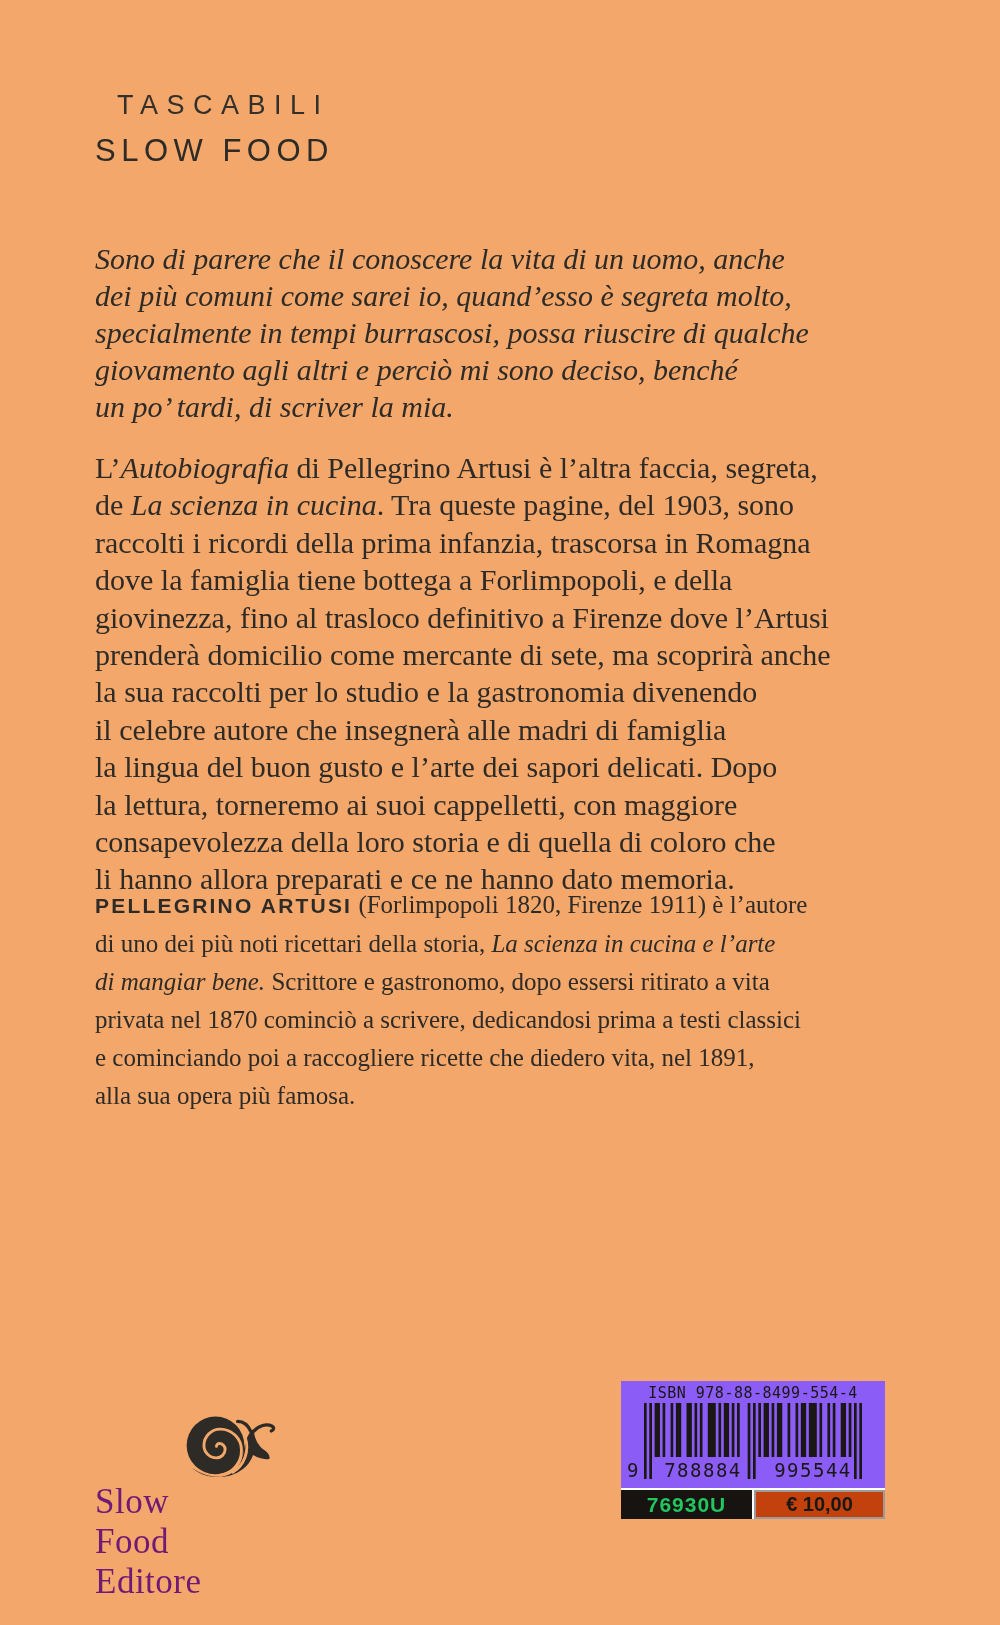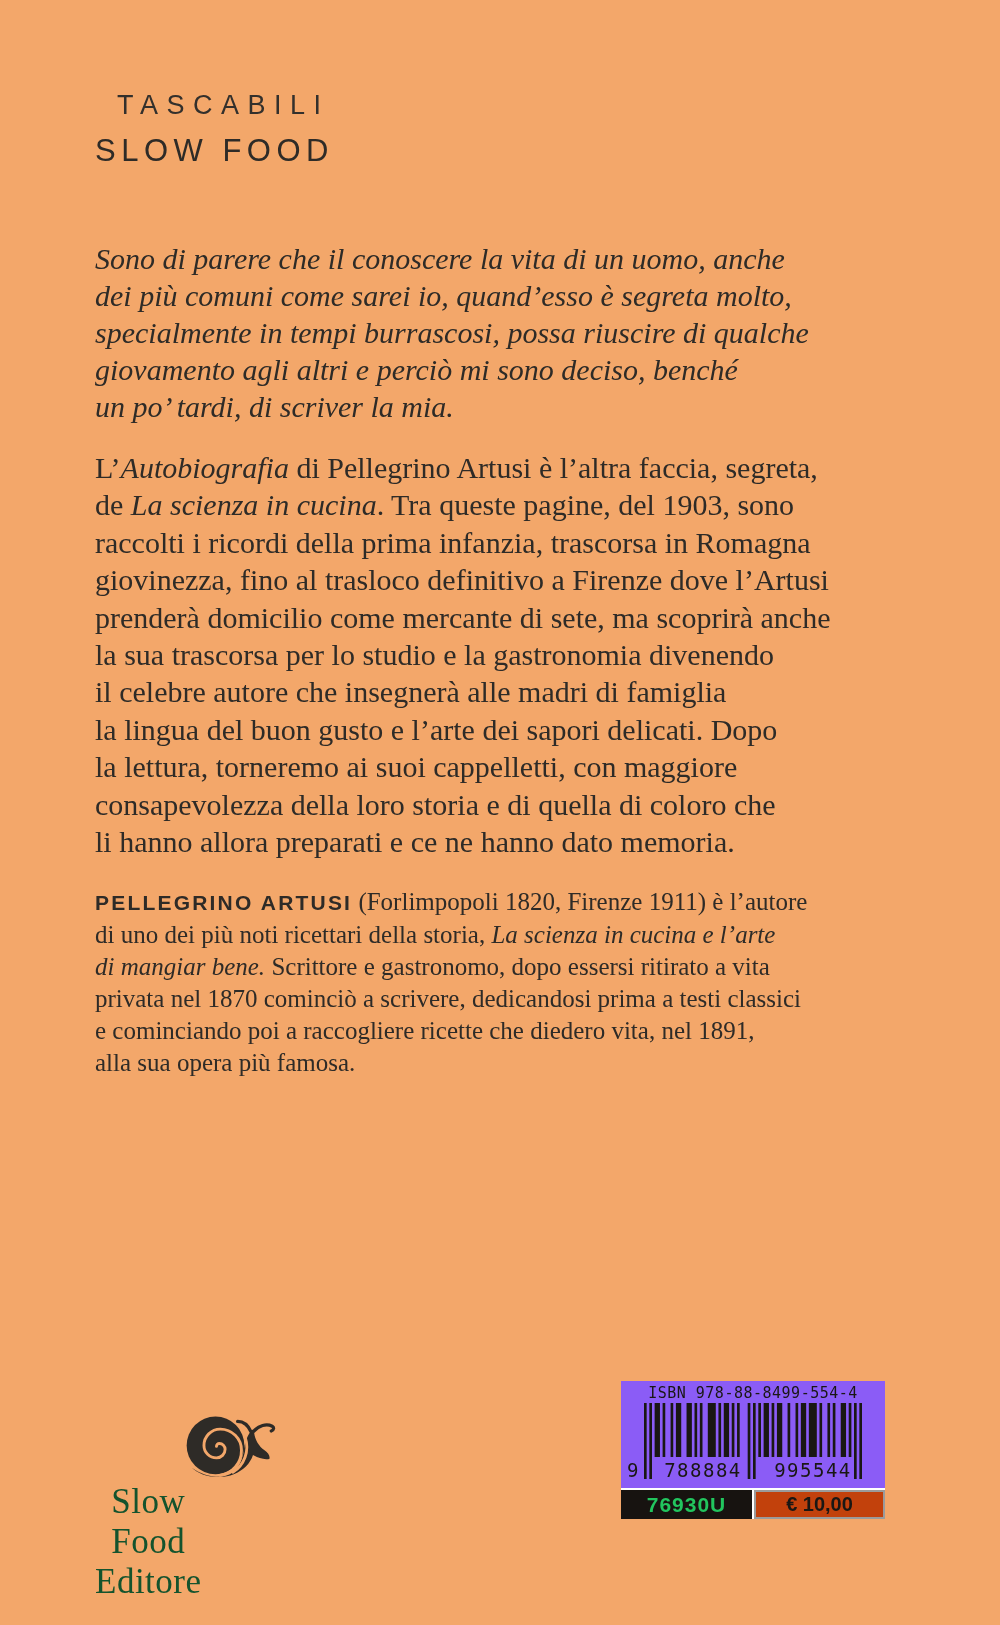--- a/index.html
+++ b/index.html
@@ -11,32 +11,32 @@
   .imprint{position:absolute;left:95px;top:90px;}
   .series{font-family:"Liberation Sans", sans-serif;font-weight:400;font-size:27px;
           letter-spacing:8.5px;color:#33302C;margin-left:22px;}
   .brand{font-family:"Liberation Sans", sans-serif;font-weight:400;font-size:31px;
          letter-spacing:5.5px;color:#2E2B27;margin-top:12px;}
 
   
   .tline{white-space:nowrap;}
   .quote{position:absolute;left:95px;top:240px;font-size:30px;line-height:37px;font-style:italic;}
   .description{position:absolute;left:95px;top:449px;font-size:30px;line-height:37.4px;}
-  .bio{position:absolute;left:95px;top:886px;font-size:25px;line-height:32px;}
+  .bio{position:absolute;left:95px;top:886px;font-size:25px;line-height:38px;}
   .it{font-style:italic;}
   .runin{font-family:"Liberation Sans", sans-serif;font-weight:700;font-size:21px;
          letter-spacing:2.2px;font-style:normal;}
 
   
   .publisher{position:absolute;left:0;top:0;}
   .snail{position:absolute;left:174px;top:1406px;width:108px;height:75px;}
   .snail .solid{fill:#2E2B27;}
   .snail .spiral,.snail .gapline{fill:none;stroke:#F3A76A;stroke-width:3;stroke-linecap:round;}
   .snail .feeler{fill:none;stroke:#2E2B27;stroke-width:3.4;stroke-linecap:round;}
-  .pubname{position:absolute;left:95px;top:1482px;font-size:35px;letter-spacing:0.5px;color:#14532d;text-align:center;}
+  .pubname{position:absolute;left:95px;top:1482px;font-size:35px;letter-spacing:0.5px;color:#701a75;}
 
   
   .barcode{position:absolute;left:621px;top:1381px;width:264px;background:#FFFFFF;}
   .bc-white{position:relative;width:264px;height:107px;background:#8b5cf6;}
   .isbn{position:absolute;top:3px;left:0;right:0;text-align:center;
         font-family:"DejaVu Sans Mono", monospace;font-size:15px;letter-spacing:0.5px;color:#1A1714;}
   .bars{position:absolute;left:23px;top:22px;width:218px;height:76px;}
   .bars rect{fill:#1A1714;}
   .dg{position:absolute;top:78px;font-family:"DejaVu Sans Mono", monospace;font-size:19px;
       letter-spacing:1.5px;color:#1A1714;}
@@ -64,23 +64,24 @@
       <div class="tline"><span>dei più comuni come sarei io, quand’esso è segreta molto,</span></div>
       <div class="tline"><span>specialmente in tempi burrascosi, possa riuscire di qualche</span></div>
       <div class="tline"><span>giovamento agli altri e perciò mi sono deciso, benché</span></div>
       <div class="tline"><span>un po’ tardi, di scriver la mia.</span></div>
     </section>
 
   <section class="description">
       <div class="tline"><span>L’</span><span class="it">Autobiografia</span><span> di Pellegrino Artusi è l’altra faccia, segreta,</span></div>
       <div class="tline"><span>de </span><span class="it">La scienza in cucina</span><span>. Tra queste pagine, del 1903, sono</span></div>
       <div class="tline"><span>raccolti i ricordi della prima infanzia, trascorsa in Romagna</span></div>
+      <div class="tline"><span>dove la famiglia tiene bottega a Forlimpopoli, e della</span></div>
       <div class="tline"><span>giovinezza, fino al trasloco definitivo a Firenze dove l’Artusi</span></div>
       <div class="tline"><span>prenderà domicilio come mercante di sete, ma scoprirà anche</span></div>
-      <div class="tline"><span>la sua trascorsa per lo studio e la gastronomia divenendo</span></div>
+      <div class="tline"><span>la sua raccolti per lo studio e la gastronomia divenendo</span></div>
       <div class="tline"><span>il celebre autore che insegnerà alle madri di famiglia</span></div>
       <div class="tline"><span>la lingua del buon gusto e l’arte dei sapori delicati. Dopo</span></div>
       <div class="tline"><span>la lettura, torneremo ai suoi cappelletti, con maggiore</span></div>
       <div class="tline"><span>consapevolezza della loro storia e di quella di coloro che</span></div>
       <div class="tline"><span>li hanno allora preparati e ce ne hanno dato memoria.</span></div>
     </section>
 
   <section class="bio">
       <div class="tline"><span class="runin">PELLEGRINO ARTUSI</span><span> (Forlimpopoli 1820, Firenze 1911) è l’autore</span></div>
       <div class="tline"><span>di uno dei più noti ricettari della storia, </span><span class="it">La scienza in cucina e l’arte</span></div>

